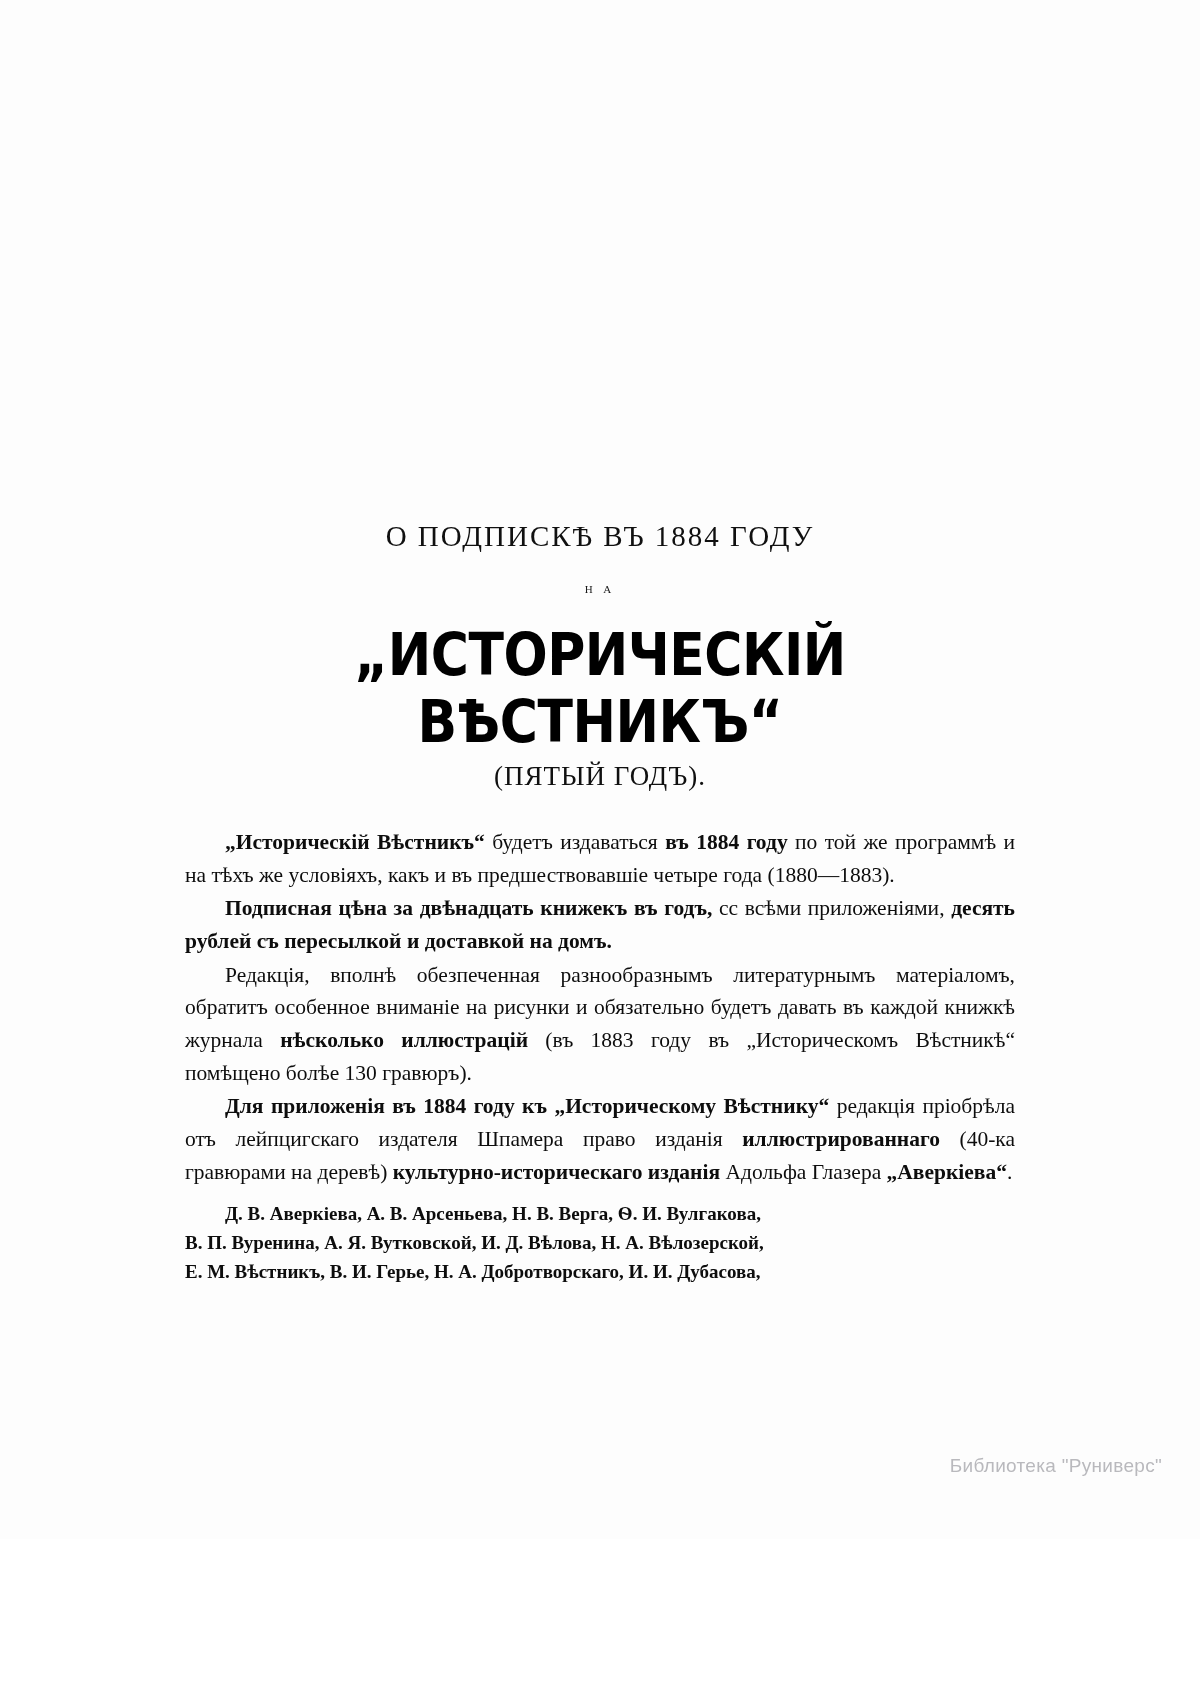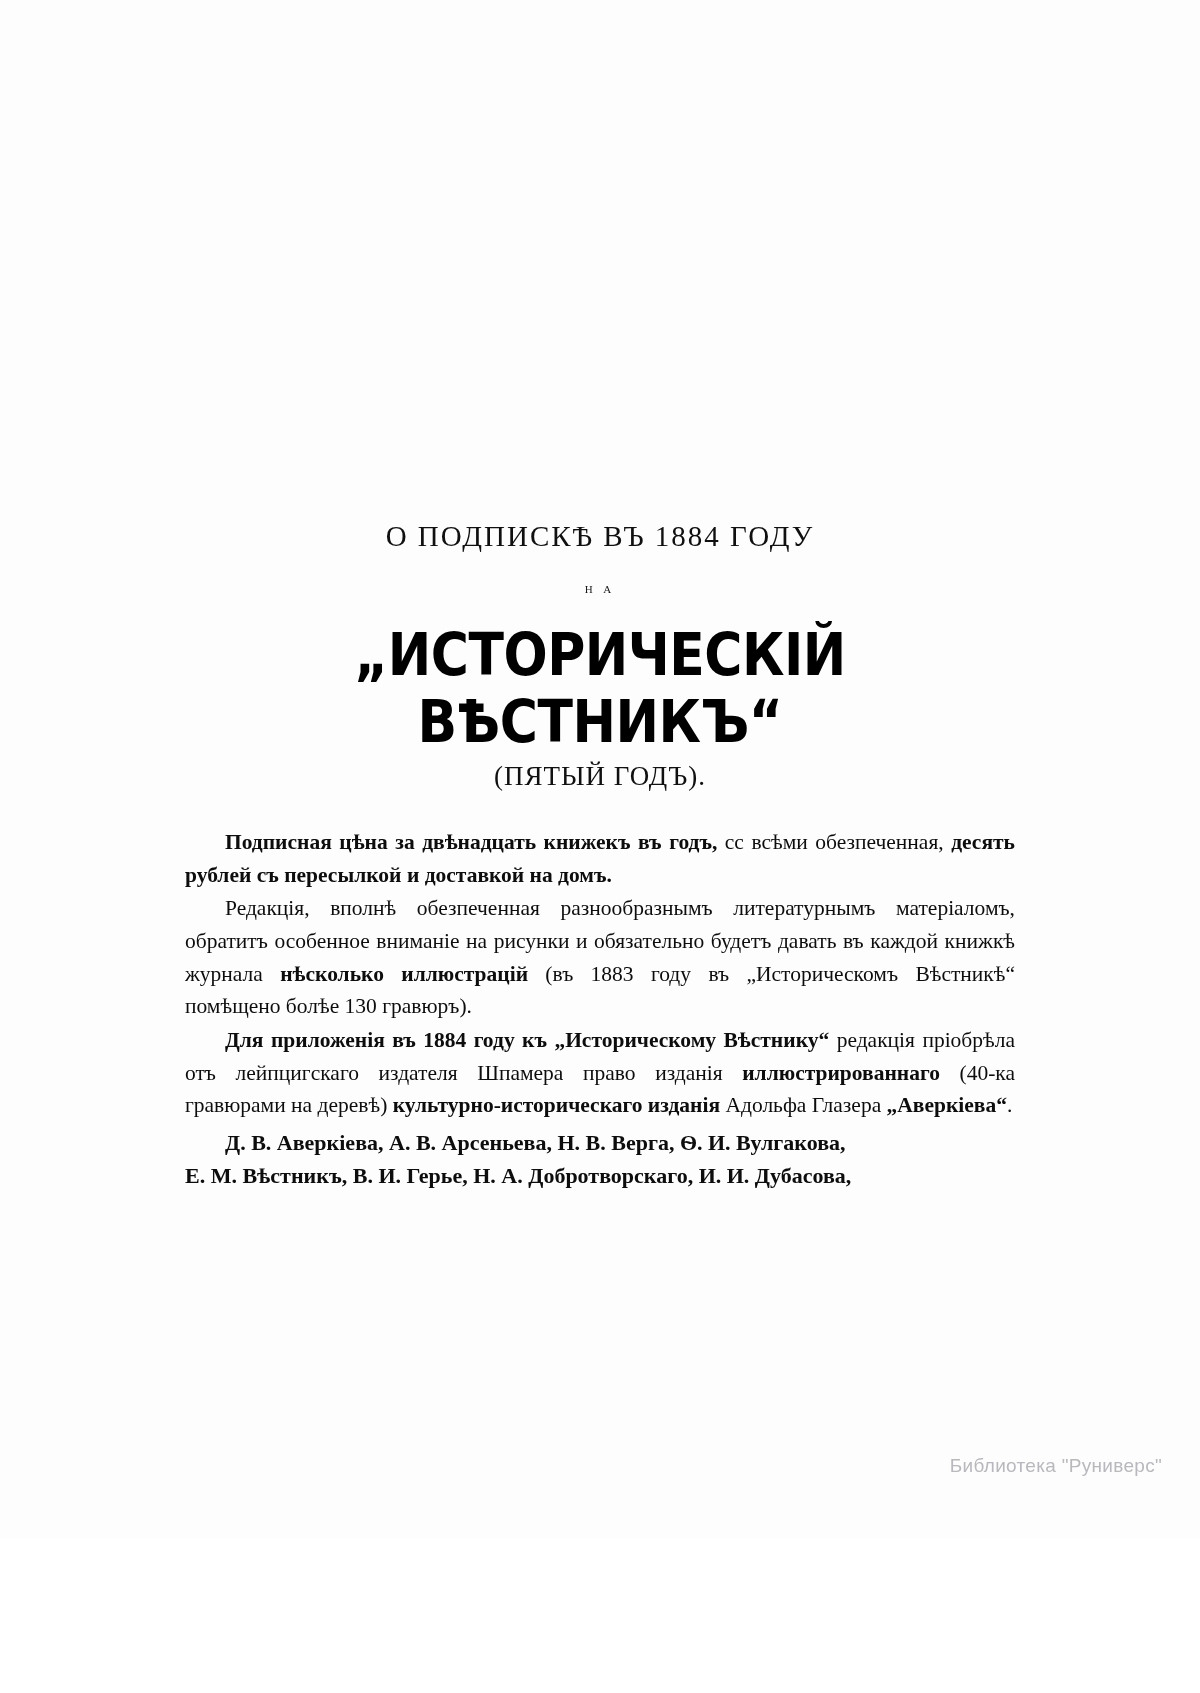--- a/index.html
+++ b/index.html
@@ -81,22 +81,22 @@
   .body-text p {
     margin: 0 0 1px 0;
     text-indent: 40px;
   }
 
   .b {
     font-weight: bold;
   }
 
   .names {
-    margin-top: 4px;
-    font-size: 22px;
+    margin-top: 12px;
+    font-size: 19px;
     line-height: 1.52;
     font-weight: bold;
     text-align: justify;
     color: #0d0d0d;
   }
   .names p {
     margin: 0;
     text-indent: 40px;
   }
   .names p + p { text-indent: 0; }
@@ -120,30 +120,32 @@
     <div class="headline">О ПОДПИСКѢ ВЪ 1884 ГОДУ</div>
 
     <div class="na">Н А</div>
 
     <div class="title">„ИСТОРИЧЕСКІЙ ВѢСТНИКЪ“</div>
 
     <div class="subtitle">(ПЯТЫЙ ГОДЪ).</div>
 
     <div class="body-text">
 
+      <p><span class="b">„Историческій Вѣстникъ“</span><span> будетъ издаваться </span><span class="b">въ 1884 году</span><span> по той же программѣ и на тѣхъ же условіяхъ, какъ и въ предшествовавшіе четыре года (1880—1883).</span></p>
 
-      <p><span class="b">Подписная цѣна за двѣнадцать книжекъ въ годъ,</span><span> сс всѣми обезпеченная, </span><span class="b">десять рублей съ пересылкой и доставкой на домъ.</span></p>
+      <p><span class="b">Подписная цѣна за двѣнадцать книжекъ въ годъ,</span><span> сс всѣми приложеніями, </span><span class="b">десять рублей съ пересылкой и доставкой на домъ.</span></p>
 
       <p><span>Редакція, вполнѣ обезпеченная разнообразнымъ литературнымъ матеріаломъ, обратитъ особенное вниманіе на рисунки и обязательно будетъ давать въ каждой книжкѣ журнала </span><span class="b">нѣсколько иллюстрацій</span><span> (въ 1883 году въ „Историческомъ Вѣстникѣ“ помѣщено болѣе 130 гравюръ).</span></p>
 
       <p><span class="b">Для приложенія въ 1884 году къ „Историческому Вѣстнику“</span><span> редакція пріобрѣла отъ лейпцигскаго издателя Шпамера право изданія </span><span class="b">иллюстрированнаго</span><span> (40-ка гравюрами на деревѣ) </span><span class="b">культурно-историческаго изданія</span><span> Адольфа Глазера </span><span class="b">„Аверкіева“</span><span>.</span></p>
 
     </div>
 
     <div class="names">
       <p>Д. В. Аверкіева, А. В. Арсеньева, Н. В. Верга, Ѳ. И. Вулгакова,</p>
+      <p>В. П. Вуренина, А. Я. Вутковской, И. Д. Вѣлова, Н. А. Вѣлозерской,</p>
       <p>Е. М. Вѣстникъ, В. И. Герье, Н. А. Добротворскаго, И. И. Дубасова,</p>
     </div>
 
   </div>
 
   <div class="watermark">Библиотека "Руниверс"</div>
 </div>
 
 </body></html>

